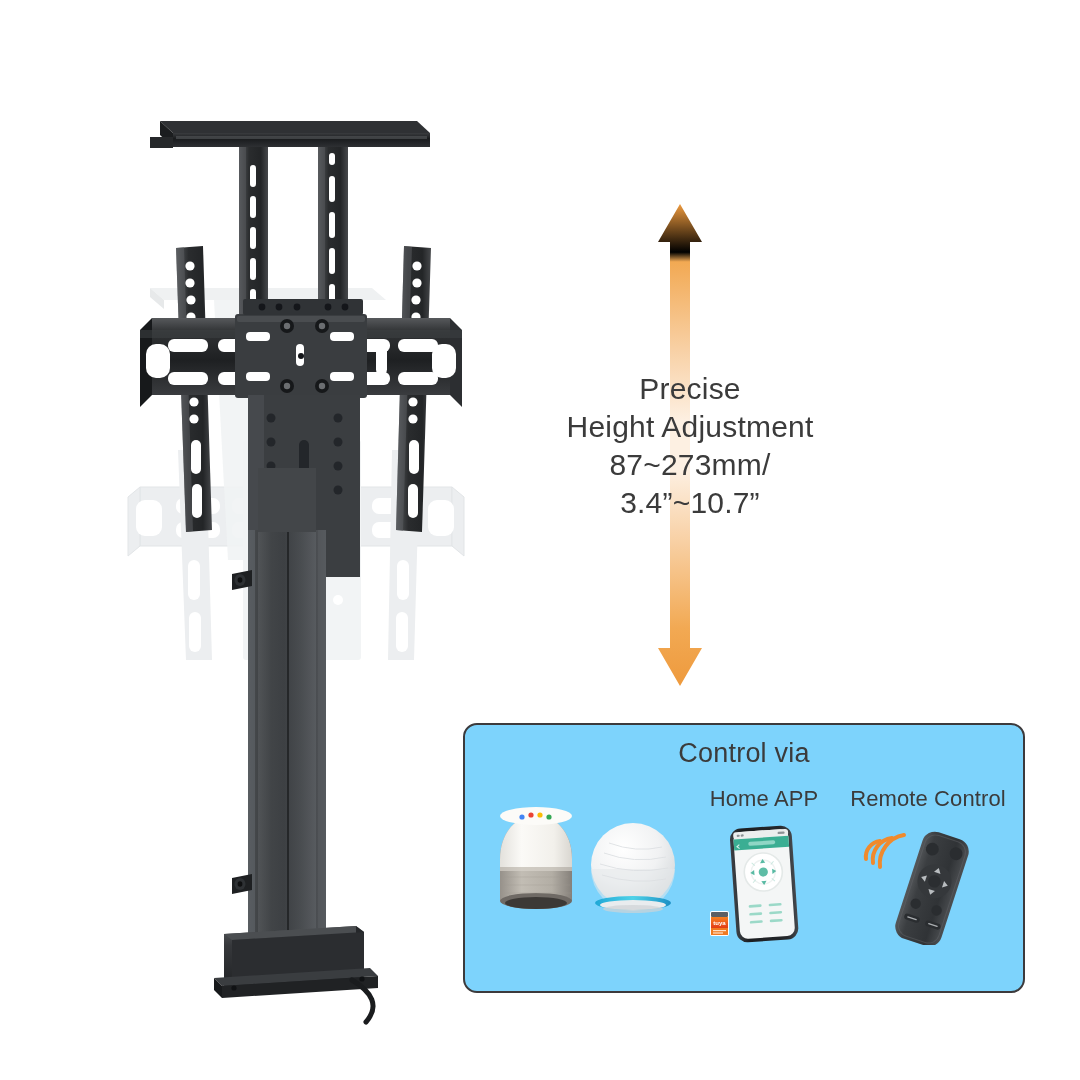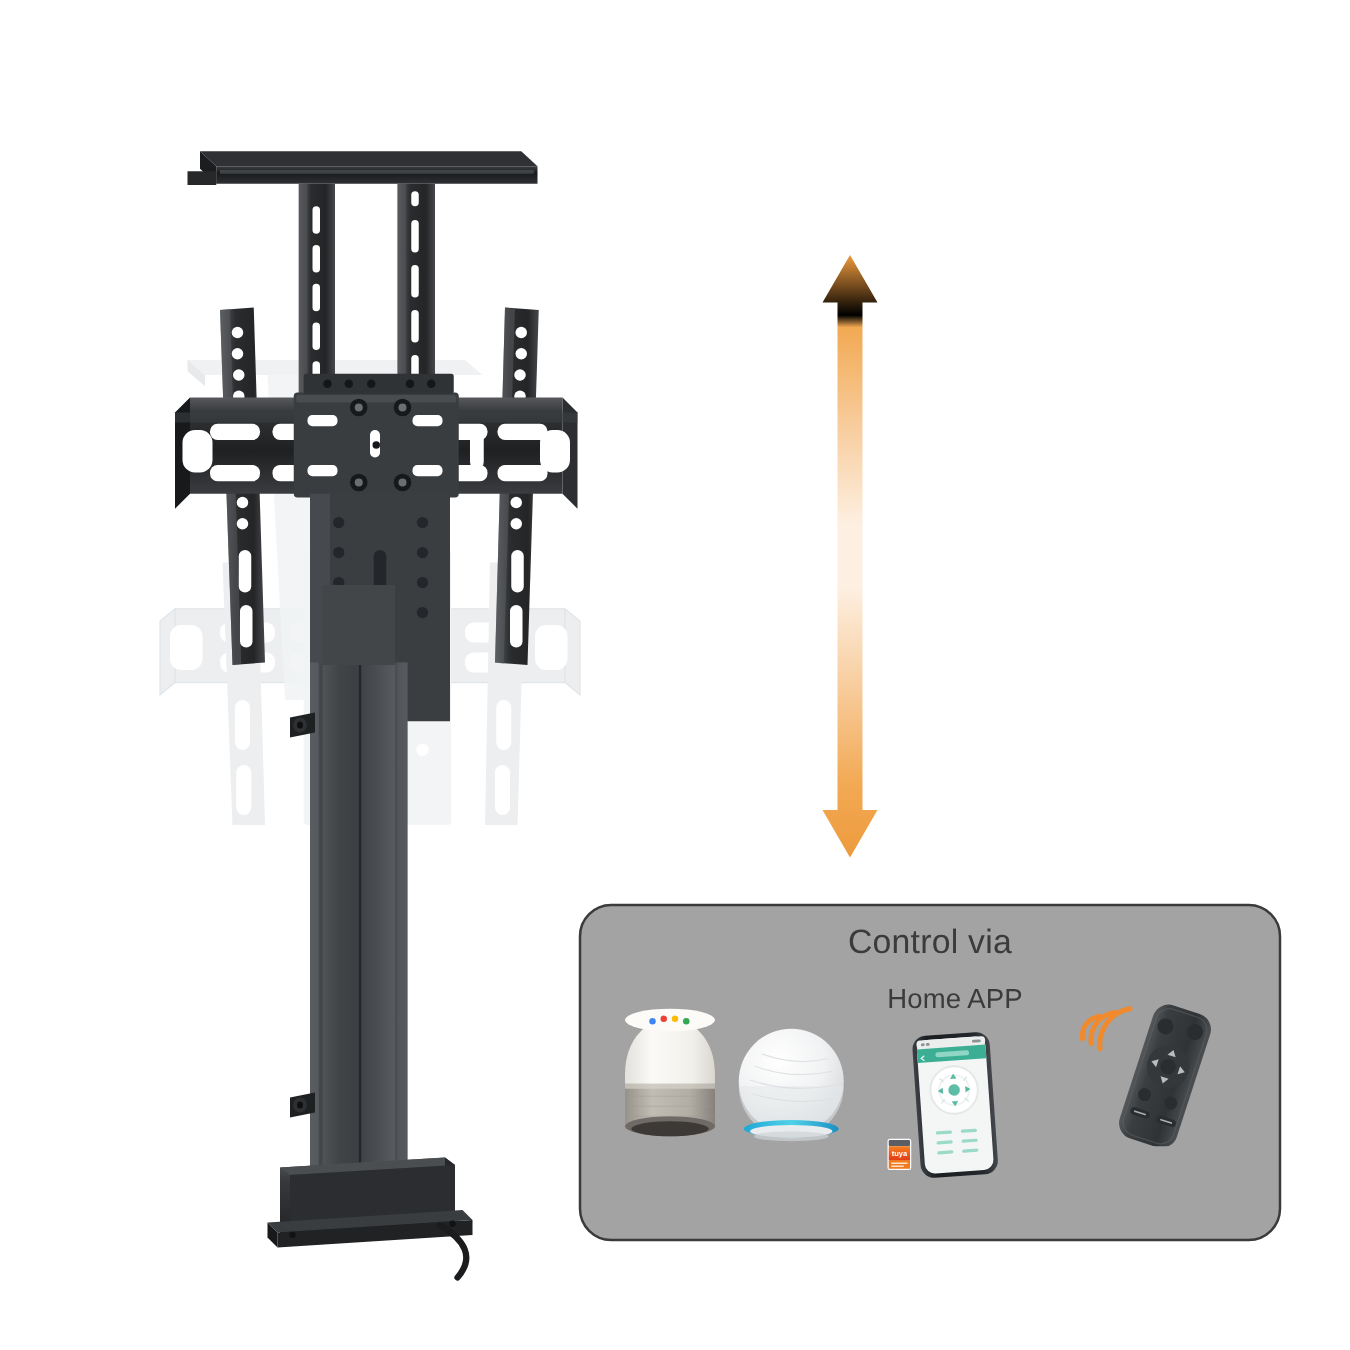--- a/index.html
+++ b/index.html
@@ -57,23 +57,23 @@
   }
 
   
   #control-panel {
     position: absolute;
     left: 463px;
     top: 723px;
     width: 562px;
     height: 270px;
     border: 2px solid #3c3a3c;
-    border-radius: 26px;
+    border-radius: 14px;
     box-sizing: border-box;
-    background: #a3a3a3;
+    background: #7dd3fc;
   }
   #control-panel-title {
     position: absolute;
     top: 13px;
     left: 0;
     width: 100%;
     text-align: center;
     font-size: 27px;
     color: #3b3b3b;
     letter-spacing: 0.2px;
@@ -393,20 +393,24 @@
           <stop offset="30%" stop-color="#f8d0a4"></stop>
           <stop offset="45%" stop-color="#fdf0e2"></stop>
           <stop offset="55%" stop-color="#fdf0e2"></stop>
           <stop offset="70%" stop-color="#f8d0a4"></stop>
           <stop offset="88%" stop-color="#f2a953"></stop>
           <stop offset="100%" stop-color="#ee9a3d"></stop>
         </linearGradient>
       </defs>
       <path d="M70 4 L92 42 L80 42 L80 448 L92 448 L70 486 L48 448 L60 448 L60 42 L48 42 Z" fill="url(#gArrow)"></path>
     </svg>
+    <div id="height-caption">Precise
+Height Adjustment
+87~273mm/
+3.4”~10.7”</div>
   </div>
 
   <div id="control-panel">
 
     <div id="control-panel-title">Control via</div>
 
     <div class="control-col" id="col-voice">
       <div class="control-art">
         <svg class="art-box" width="212" height="128" viewBox="0 0 212 128" xmlns="http://www.w3.org/2000/svg">
           <defs>
@@ -539,20 +543,21 @@
             <text x="10.5" y="106" font-family="'Liberation Sans', sans-serif" font-size="6" font-weight="bold" fill="#ffffff" text-anchor="middle">tuya</text>
             <rect x="2" y="109" width="17" height="7" fill="#f07a21"></rect>
             <rect x="4" y="111" width="13" height="1.2" fill="#ffe2c8"></rect>
             <rect x="4" y="113.4" width="10" height="1.2" fill="#ffe2c8"></rect>
           </g>
         </svg>
       </div>
     </div>
 
     <div class="control-col" id="col-remote">
+      <div class="control-label">Remote Control</div>
       <div class="control-art">
         <svg class="art-box" width="160" height="126" viewBox="0 0 160 126" xmlns="http://www.w3.org/2000/svg">
           <defs>
             <linearGradient id="gRemote" x1="0" y1="0" x2="1" y2="0">
               <stop offset="0%" stop-color="#55585b"></stop>
               <stop offset="22%" stop-color="#3b3e41"></stop>
               <stop offset="70%" stop-color="#303336"></stop>
               <stop offset="100%" stop-color="#4c4f52"></stop>
             </linearGradient>
           </defs>

